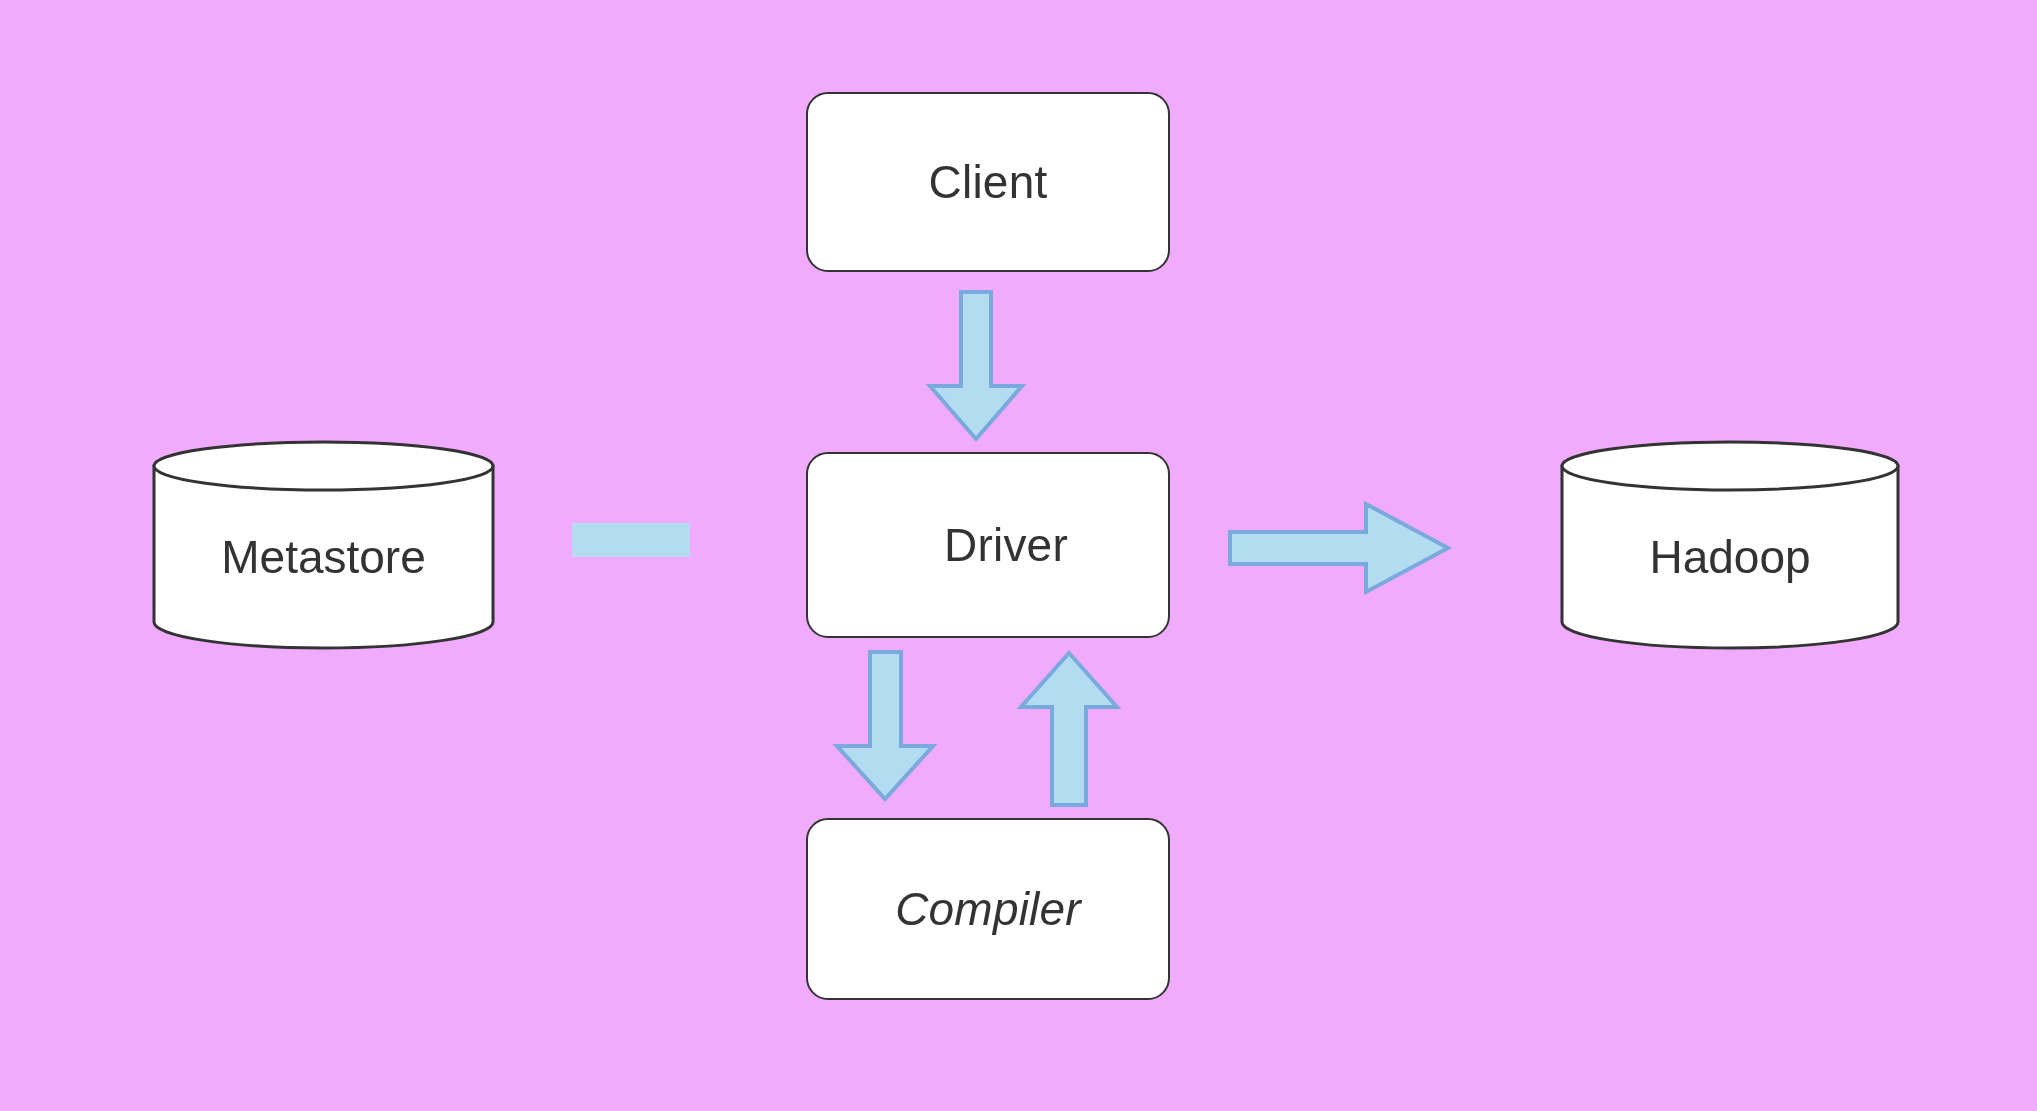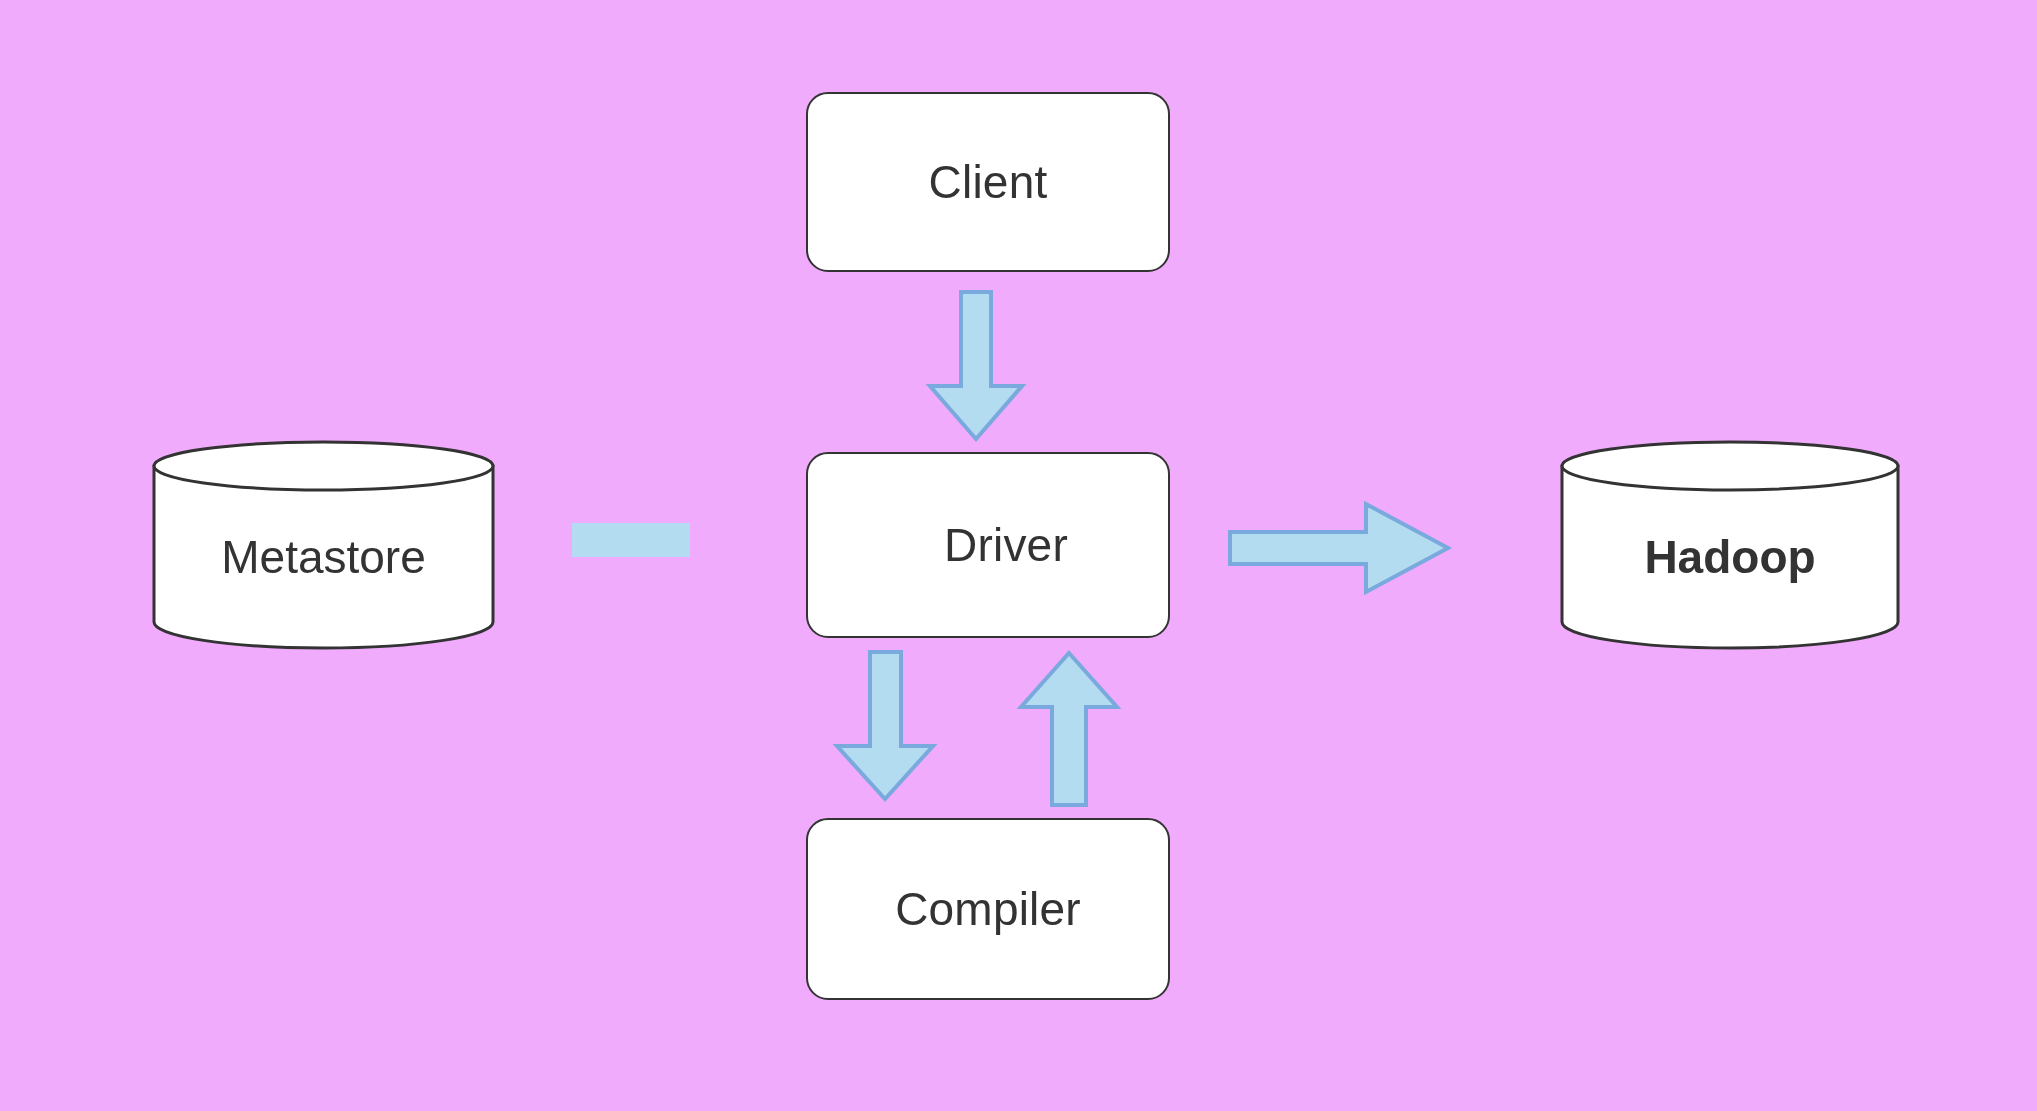--- a/index.html
+++ b/index.html
@@ -103,33 +103,33 @@
   </div>
 
   <div class="node box" style="left:806px; top:92px; width:364px; height:180px;">
     <span class="label">Client</span>
   </div>
 
   <div class="node box" style="left:806px; top:452px; width:364px; height:186px;padding-left:36px;">
     <span class="label">Driver</span>
   </div>
 
-  <div class="node box" style="left:806px; top:818px; width:364px; height:182px;">
+  <div class="node box" style="left:806px; top:818px; width:364px; height:182px;font-style:italic;">
     <span class="label">Compiler</span>
   </div>
 
   <div class="node cylinder" style="left:152px; top:440px; width:343px; height:208px;">
     <svg viewBox="0 0 343 208" preserveAspectRatio="none" aria-hidden="true">
       <path d="M2,26 L2,182 A169.5,26 0 0 0 341,182 L341,26 Z" fill="#ffffff" stroke="#333333" stroke-width="3"></path>
       <ellipse cx="171.5" cy="26" rx="169.5" ry="24" fill="#ffffff" stroke="#333333" stroke-width="3"></ellipse>
     </svg>
     <span class="label" style="margin-top:26px;">Metastore</span>
   </div>
 
   <div class="node cylinder" style="left:1560px; top:440px; width:340px; height:208px;">
     <svg viewBox="0 0 340 208" preserveAspectRatio="none" aria-hidden="true">
       <path d="M2,26 L2,182 A168,26 0 0 0 338,182 L338,26 Z" fill="#ffffff" stroke="#333333" stroke-width="3"></path>
       <ellipse cx="170" cy="26" rx="168" ry="24" fill="#ffffff" stroke="#333333" stroke-width="3"></ellipse>
     </svg>
-    <span class="label" style="margin-top:26px;font-weight:bold;">Hadoop</span>
+    <span class="label" style="margin-top:26px;">Hadoop</span>
   </div>
 
 </div>
 
 </body></html>

